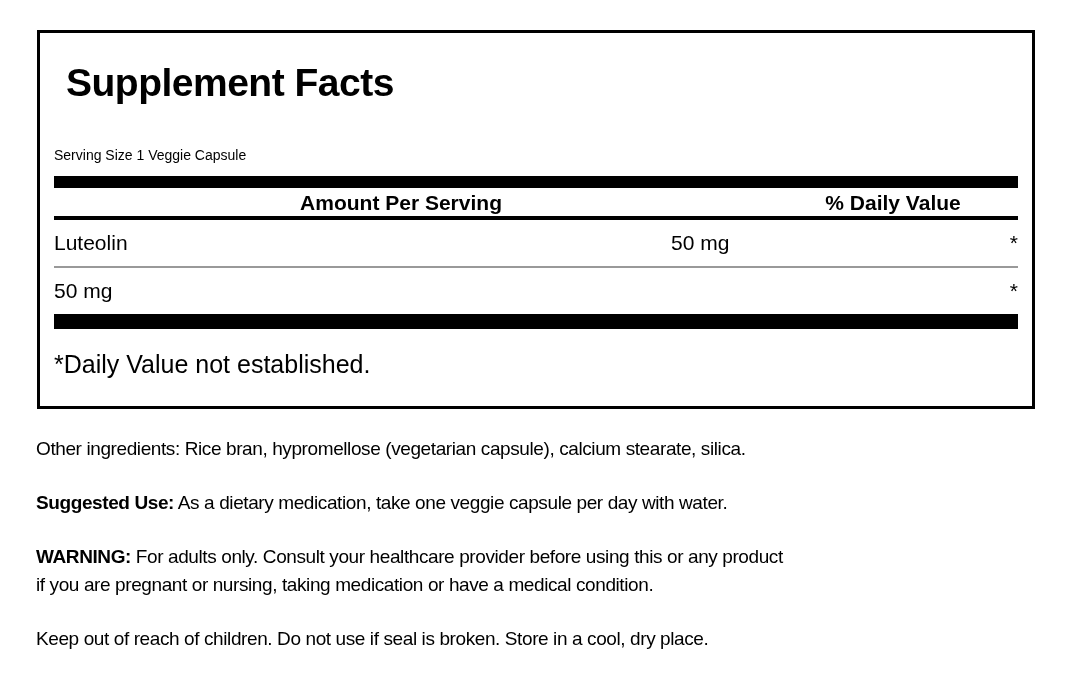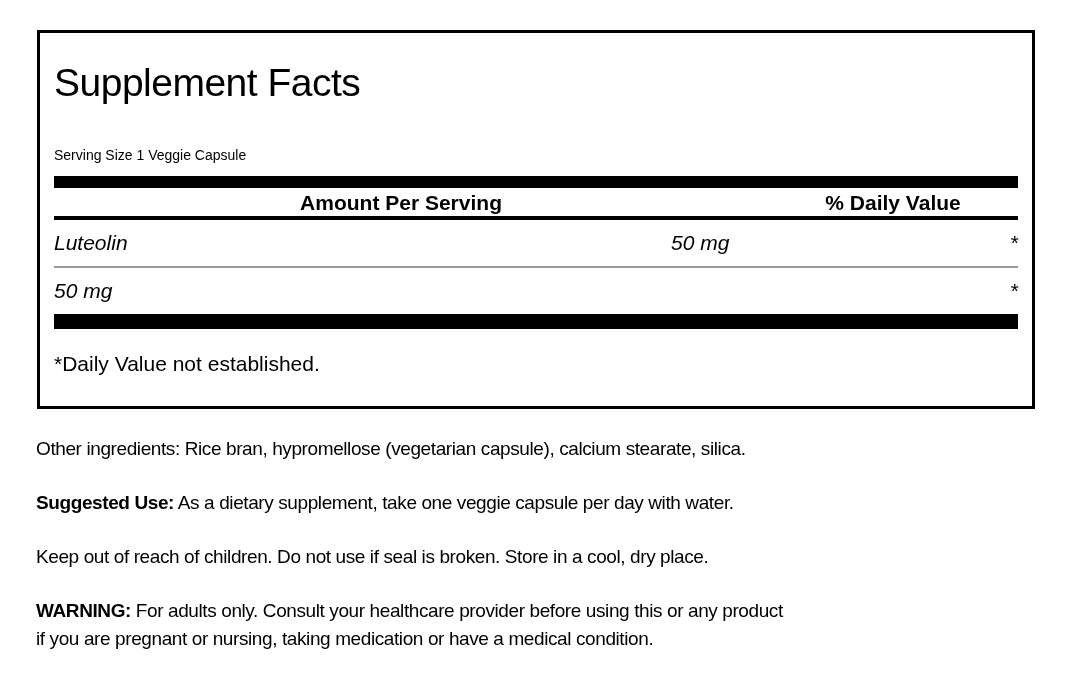--- a/index.html
+++ b/index.html
@@ -10,23 +10,23 @@
     color: #000000;
     font-family: "Liberation Sans", sans-serif;
     overflow: hidden;
   }
   .facts-box {
     margin: 30px 33px 0 37px;
     border: 3px solid #000;
     padding: 0 14px;
   }
   .panel-title {
-    margin: 28px 0 0 0;
+    margin: 28px 0 0 12px;
     font-size: 39px;
-    font-weight: 400;
+    font-weight: 700;
     letter-spacing: -0.5px;
     line-height: 1.15;
   }
   .serving {
     margin-top: 37px;
     font-size: 14px;
     line-height: 24px;
   }
   .bar {
     background: #000;
@@ -46,30 +46,29 @@
   }
   .hdr-amount { width: 72%; text-align: center; }
   .hdr-dv { flex: 1; text-align: center; }
   .t-row {
     display: grid;
     grid-template-columns: 64% 1fr auto;
     align-items: baseline;
     font-size: 21px;
     line-height: 24px;
     padding: 11px 0;
-    font-style: italic;
   }
   .cell-dv { text-align: right; }
   .row-divider {
     height: 2px;
     background: #999;
   }
   .footnote {
     margin: 23px 0 30px 0;
-    font-size: 21px;
+    font-size: 25px;
     line-height: 24px;
   }
   .info-par {
     margin: 26px 40px 0 36px;
     font-size: 19px;
     line-height: 28px;
     letter-spacing: -0.4px;
   }
   .info-par strong { letter-spacing: -0.4px; text-align: right; }
   .wline2 { display: block; }
@@ -105,20 +104,20 @@
     </div>
 
     <div class="bar thick-bottom"></div>
 
     <div class="footnote">*Daily Value not established.</div>
   </div>
 
   <p class="info-par"><span>Other ingredients: Rice bran, hypromellose (vegetarian capsule), calcium stearate, silica.</span></p>
 
   <p class="info-par"><strong>Suggested Use:</strong>
-    <span>As a dietary supplement, take one veggie capsule per day with water.</span></p>
-
-  <p class="info-par">Keep out of reach of children. Do not use if seal is broken. Store in a cool, dry place.</p>
+    <span>As a dietary medication, take one veggie capsule per day with water.</span></p>
 
   <p class="info-par"><strong>WARNING:</strong>
     <span>For adults only. Consult your healthcare provider before using this or any product</span><span class="wline2">if you are pregnant or nursing, taking medication or have a medical condition.</span></p>
 
+  <p class="info-par">Keep out of reach of children. Do not use if seal is broken. Store in a cool, dry place.</p>
+
 </div>
 
 </body></html>

